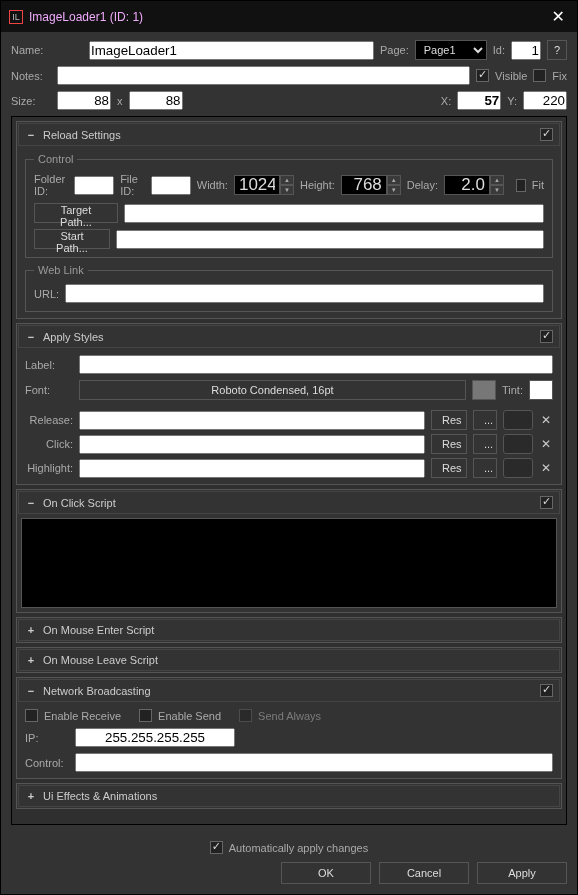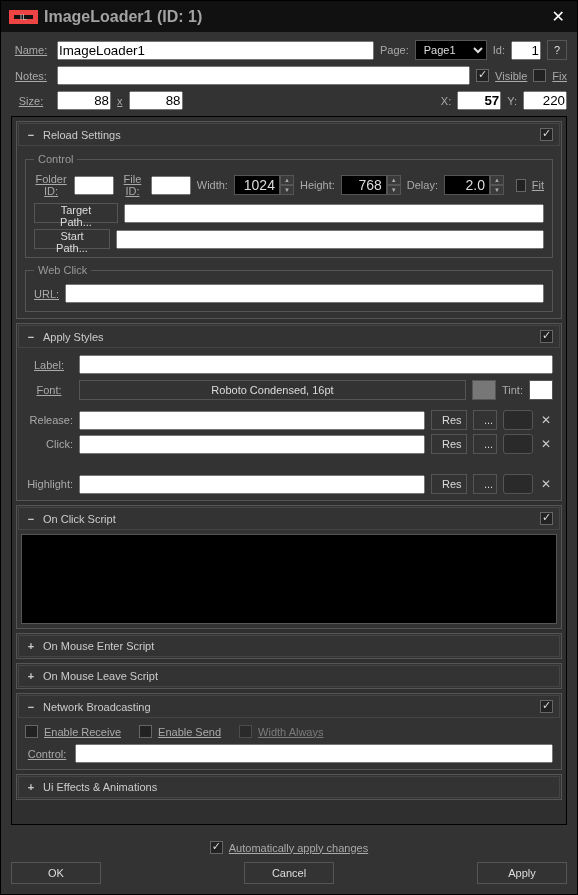--- a/index.html
+++ b/index.html
@@ -1,68 +1,68 @@
 <!DOCTYPE html>
 <html><head>
 <meta charset="utf-8">
 <style>
 * { box-sizing: border-box; margin: 0; padding: 0; font-family: Arial, sans-serif; }
 body { background: #1a1a1a; width: 578px; height: 895px; color: #bbb; font-size: 11px; overflow: hidden; }
 .window { background: #333; height: 100%; display: flex; flex-direction: column; border: 1px solid #000; }
 .titlebar { background: #111; padding: 6px 8px; display: flex; align-items: center; gap: 6px; }
-.titlebar-icon { width: 29px; height: 14px; border: 5px solid #ef4444; display: flex; align-items: center; justify-content: center; font-size: 9px; }
-.titlebar-text { flex: 1; color: #a3a3a3; font-size: 16px; font-weight: bold; }
+.titlebar-icon { width: 14px; height: 14px; border: 1px solid #ef4444; display: flex; align-items: center; justify-content: center; font-size: 9px; }
+.titlebar-text { flex: 1; color: #f0abfc; font-size: 12px; }
 .close-x { color: #fff; font-size: 16px; cursor: pointer; padding: 0 4px; }
 .content { flex: 1; padding: 8px 10px; display: flex; flex-direction: column; gap: 6px; overflow: hidden; }
 .row { display: flex; align-items: center; gap: 6px; }
-.lbl { color: #aaa; text-align: center; text-decoration: underline; }
+.lbl { color: #aaa; text-align: left; }
 .lbl-r { color: #aaa; text-align: right; }
 .tin.num { text-align: right; }
 select.sel { background: #000; border: 1px solid #555; color: #ddd; height: 20px; padding: 0 4px; font-size: 11px; }
 .btn { background: #333; border: 1px solid #555; color: #ddd; height: 20px; padding: 0 10px; font-size: 11px; cursor: pointer; }
 .cb { width: 13px; height: 13px; background: #222; border: 1px solid #666; display: inline-block; cursor: pointer; position: relative; }
 .cb.checked::after { content: "✓"; position: absolute; top: -2px; left: 1px; color: #ddd; font-size: 11px; }
 .section { border: 1px solid #555; background: #333; }
 .section-hdr { display: flex; align-items: center; padding: 4px 6px; gap: 6px; cursor: pointer; border: 1px solid #444; margin: 1px; }
 .sym { width: 12px; color: #ccc; text-align: center; font-weight: bold; }
 .section-title { flex: 1; color: #ccc; }
 .section-body { padding: 6px 8px; display: flex; flex-direction: column; gap: 6px; }
 fieldset.grp { border: 1px solid #555; padding: 8px; display: flex; flex-direction: column; gap: 6px; }
 fieldset.grp legend { color: #999; padding: 0 4px; font-size: 11px; }
 .spinner { display: flex; }
-.spinner input { background: #000; border: 1px solid #555; color: #ddd; height: 20px; width: 46px; text-align: right; padding: 0 4px; font-size: 14px; }
+.spinner input { background: #000; border: 1px solid #555; color: #ddd; height: 20px; width: 46px; text-align: right; padding: 0 4px; font-size: 17px; }
 .spin-btns { display: flex; flex-direction: column; }
 .spin-btn { width: 14px; height: 10px; background: #3a3a3a; border: 1px solid #555; font-size: 6px; display: flex; align-items: center; justify-content: center; cursor: pointer; color: #aaa; }
 .swatch { width: 24px; height: 20px; border: 1px solid #555; }
 .swatch.gray { background: #777; }
 .swatch.white { background: #fff; }
 .preview-sw { width: 30px; height: 20px; background: #2a2a2a; border: 1px solid #555; border-radius: 3px; }
 .x-btn { width: 14px; color: #ccc; cursor: pointer; font-size: 12px; text-align: center; }
 .scriptbox { background: #000; border: 1px solid #555; height: 90px; margin: 4px; }
 .footer { padding: 8px 10px 10px; display: flex; flex-direction: column; gap: 8px; }
-.footer-btns { display: flex; justify-content: space-between; gap: 8px; }
+.footer-btns { display: flex; justify-content: flex-end; gap: 8px; }
 .footer-btns .btn { width: 90px; height: 22px; }
 .sections-wrap { border: 1px solid #000; background: #2f2f2f; padding: 4px; display: flex; flex-direction: column; gap: 4px; flex: 1; overflow-y: auto; }
 .sections-wrap::-webkit-scrollbar { width: 0; }
 </style>
 </head>
 <body>
 
 <div class="window">
   <div class="titlebar">
     <span class="titlebar-icon">IL</span>
     <span class="titlebar-text">ImageLoader1 (ID: 1)</span>
     <span class="close-x">✕</span>
   </div>
 
   <div class="content">
 
     <div class="row">
       <span class="lbl" style="width:40px">Name:</span>
-      <input class="tin" style="flex: 1 1 0%;" value="ImageLoader1">
+      <input class="tin" style="flex: 1 1 0%; margin-left: 32px;" value="ImageLoader1">
       <span class="lbl-r">Page:</span>
       <select class="sel" style="width:72px"><option>Page1</option></select>
       <span class="lbl-r">Id:</span>
       <input class="tin num" style="width: 30px;" value="1">
       <button class="btn" style="width:20px;padding:0">?</button>
     </div>
     <div class="row">
       <span class="lbl" style="width:40px">Notes:</span>
       <input class="tin" style="flex: 1 1 0%;" value="">
       <span class="cb checked"></span>
@@ -129,21 +129,21 @@
             <div class="row">
               <button class="btn" style="width:84px">Target Path...</button>
               <input class="tin" style="flex: 1 1 0%;" value="">
             </div>
             <div class="row">
               <button class="btn" style="width:76px">Start Path...</button>
               <input class="tin" style="flex: 1 1 0%;" value="">
             </div>
           </fieldset>
           <fieldset class="grp">
-            <legend>Web Click</legend>
+            <legend>Web Link</legend>
             <div class="row">
               <span class="lbl">URL:</span>
               <input class="tin" style="flex: 1 1 0%;" value="">
             </div>
           </fieldset>
         </div>
       </div>
 
       <div class="section">
         <div class="section-hdr">
@@ -173,21 +173,21 @@
                 <span class="x-btn">✕</span>
               </div>
               <div class="row" style="margin-top: 4px;">
                 <span class="lbl-r" style="width:48px">Click:</span>
                 <input class="tin" style="flex: 1 1 0%;" value="">
                 <button class="btn" style="width:36px">Res</button>
                 <button class="btn" style="width:24px">...</button>
                 <div class="preview-sw"></div>
                 <span class="x-btn">✕</span>
               </div>
-              <div class="row" style="margin-top: 20px;">
+              <div class="row" style="margin-top: 4px;">
                 <span class="lbl-r" style="width:48px">Highlight:</span>
                 <input class="tin" style="flex: 1 1 0%;" value="">
                 <button class="btn" style="width:36px">Res</button>
                 <button class="btn" style="width:24px">...</button>
                 <div class="preview-sw"></div>
                 <span class="x-btn">✕</span>
               </div>
             </div>
         </div>
       </div>
@@ -223,21 +223,25 @@
         </div>
         <div class="section-body">
           <div class="row">
             <span class="cb"></span>
             <span class="lbl">Enable Receive</span>
             <span style="width:6px"></span>
             <span class="cb"></span>
             <span class="lbl">Enable Send</span>
             <span style="width:6px"></span>
             <span class="cb" style="opacity:0.5"></span>
-            <span class="lbl" style="opacity:0.6">Width Always</span>
+            <span class="lbl" style="opacity:0.6">Send Always</span>
+          </div>
+          <div class="row">
+            <span class="lbl" style="width:44px">IP:</span>
+            <input class="tin" style="width: 160px; text-align: center;" value="255.255.255.255">
           </div>
           <div class="row">
             <span class="lbl" style="width:44px">Control:</span>
             <input class="tin" style="flex: 1 1 0%;" value="">
           </div>
         </div>
       </div>
 
       <div class="section">
         <div class="section-hdr">

